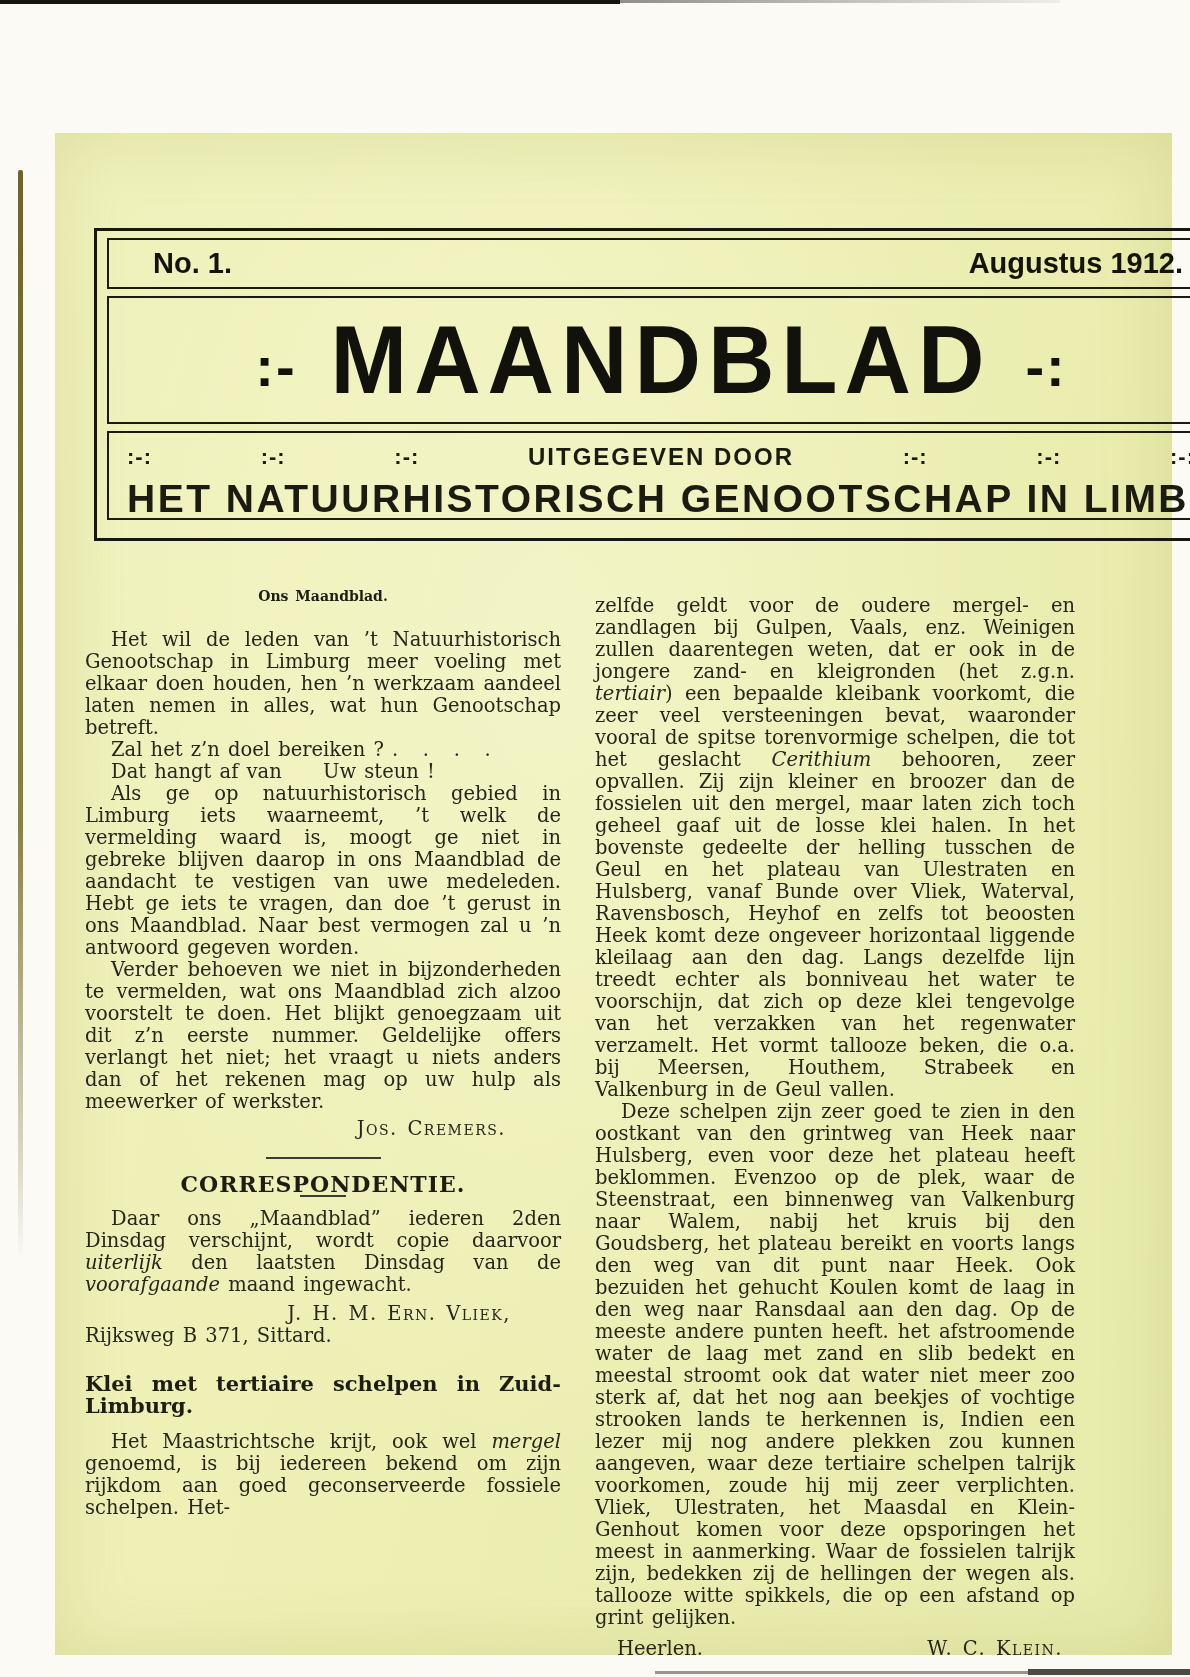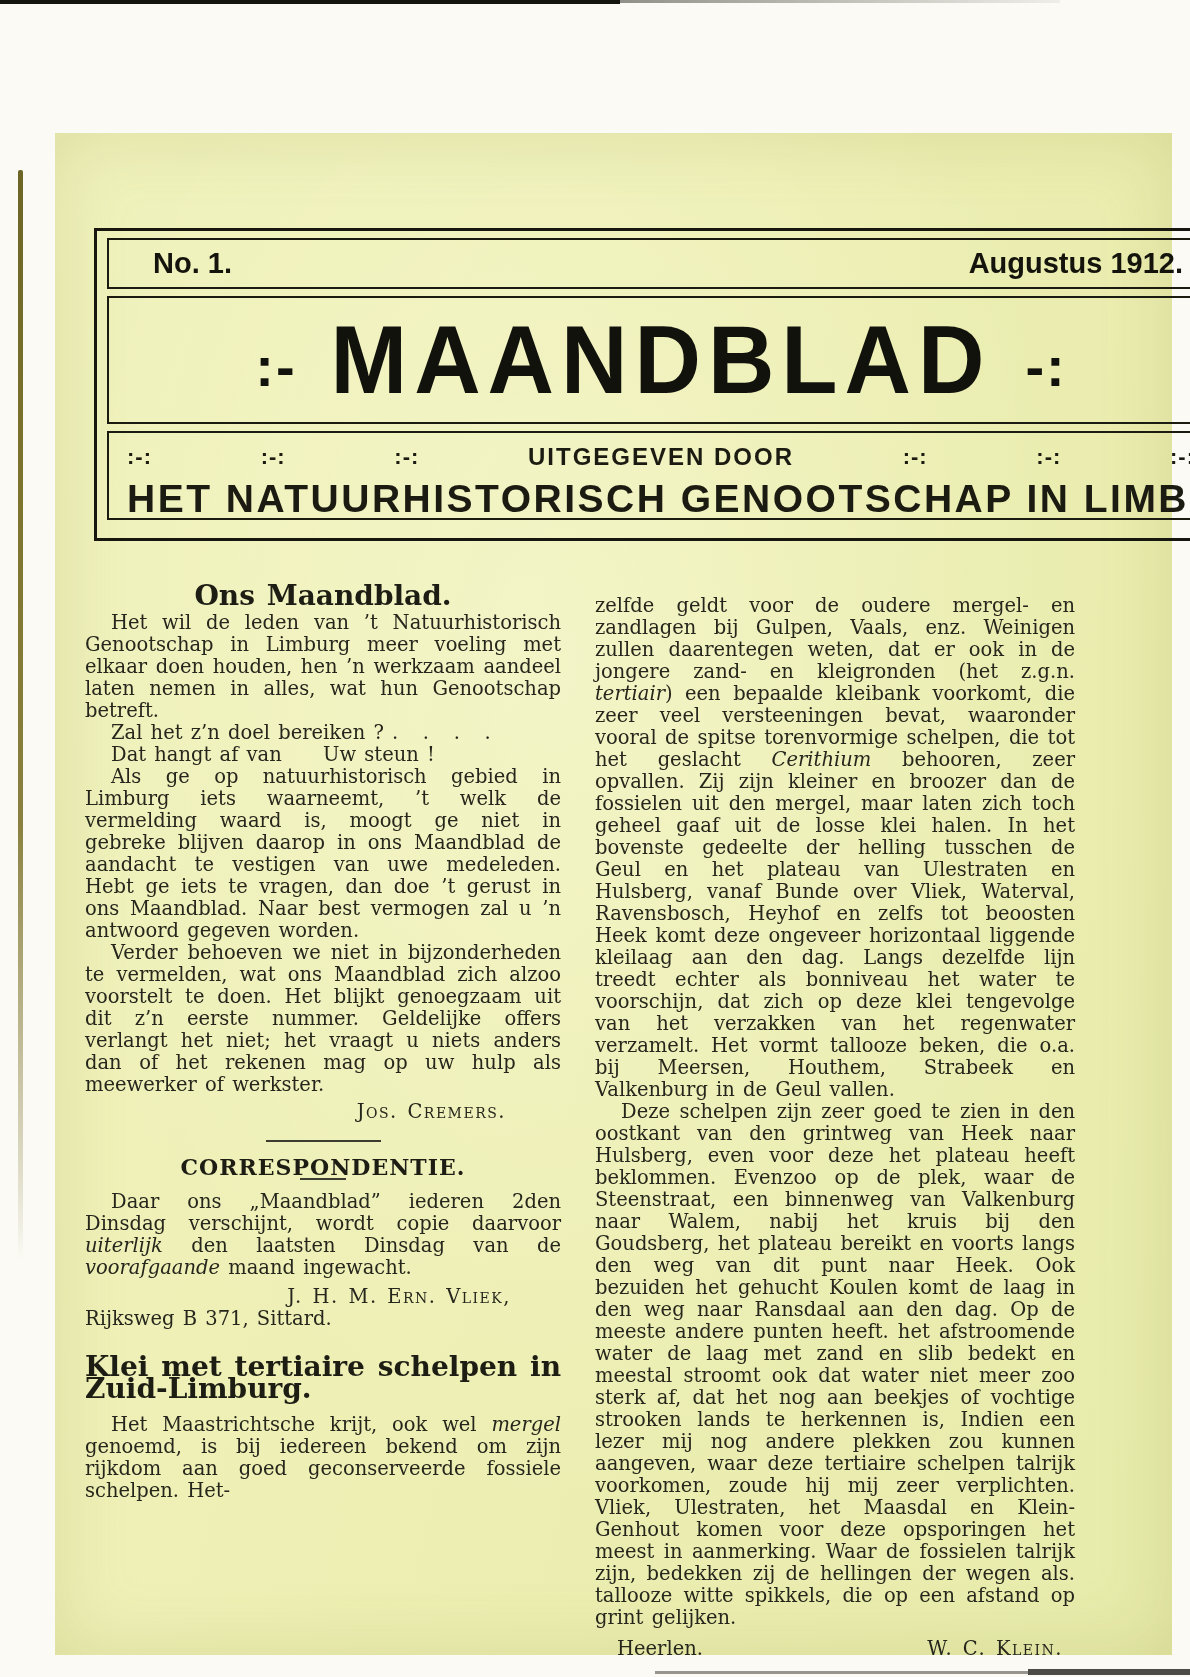--- a/index.html
+++ b/index.html
@@ -46,23 +46,23 @@
   .publisher-row{display:flex;justify-content:space-between;align-items:center;font-size:24px;letter-spacing:2px;}
   .publisher-mark{font-size:22px;letter-spacing:1px;}
   .publisher-name{text-align:center;font-size:39px;letter-spacing:2.5px;margin-top:6px;white-space:nowrap;}
 
   
   .column{position:absolute;font-size:19.5px;line-height:22px;text-align:justify;word-spacing:2px;}
   .col-left{left:30px;top:452px;width:476px;}
   .col-right{left:540px;top:462px;width:480px;}
   .column p{margin:0;text-indent:26px;}
   .column p.no-indent{text-indent:0;}
-  .article-heading{font-weight:700;font-size:28px;text-align:center;margin:0 0 5px 0;color:#1d1d14;}
+  .article-heading{font-weight:700;font-size:14px;text-align:center;margin:0 0 22px 0;color:#1d1d14;}
   .article-heading.caps{font-size:22px;letter-spacing:1px;margin:14px 0 0 0;}
-  .heading-spread{font-weight:700;font-size:28px;margin:26px 0 14px 0;color:#1d1d14;
+  .heading-spread{font-weight:700;font-size:21px;margin:26px 0 14px 0;color:#1d1d14;
     text-align:justify;text-align-last:justify;}
   .sig{font-variant:small-caps;letter-spacing:1.5px;}
   .sig-right{text-align:right;padding-right:55px;margin-top:5px;}
   .sig-addr{text-align:left;padding-right:42px;font-variant:normal;letter-spacing:0;}
   .sig-name-right{text-align:right;padding-right:50px;margin-top:7px;}
   .rule-long{width:115px;border:0;border-top:2px solid #3c3c30;margin:17px auto 0 auto;}
   .rule-short{width:46px;border:0;border-top:2px solid #3c3c30;margin:0 auto 11px auto;}
   .sig-row{display:flex;justify-content:space-between;margin-top:9px;}
   .sig-place{padding-left:22px;}
   .sig-klein{padding-right:12px;}

